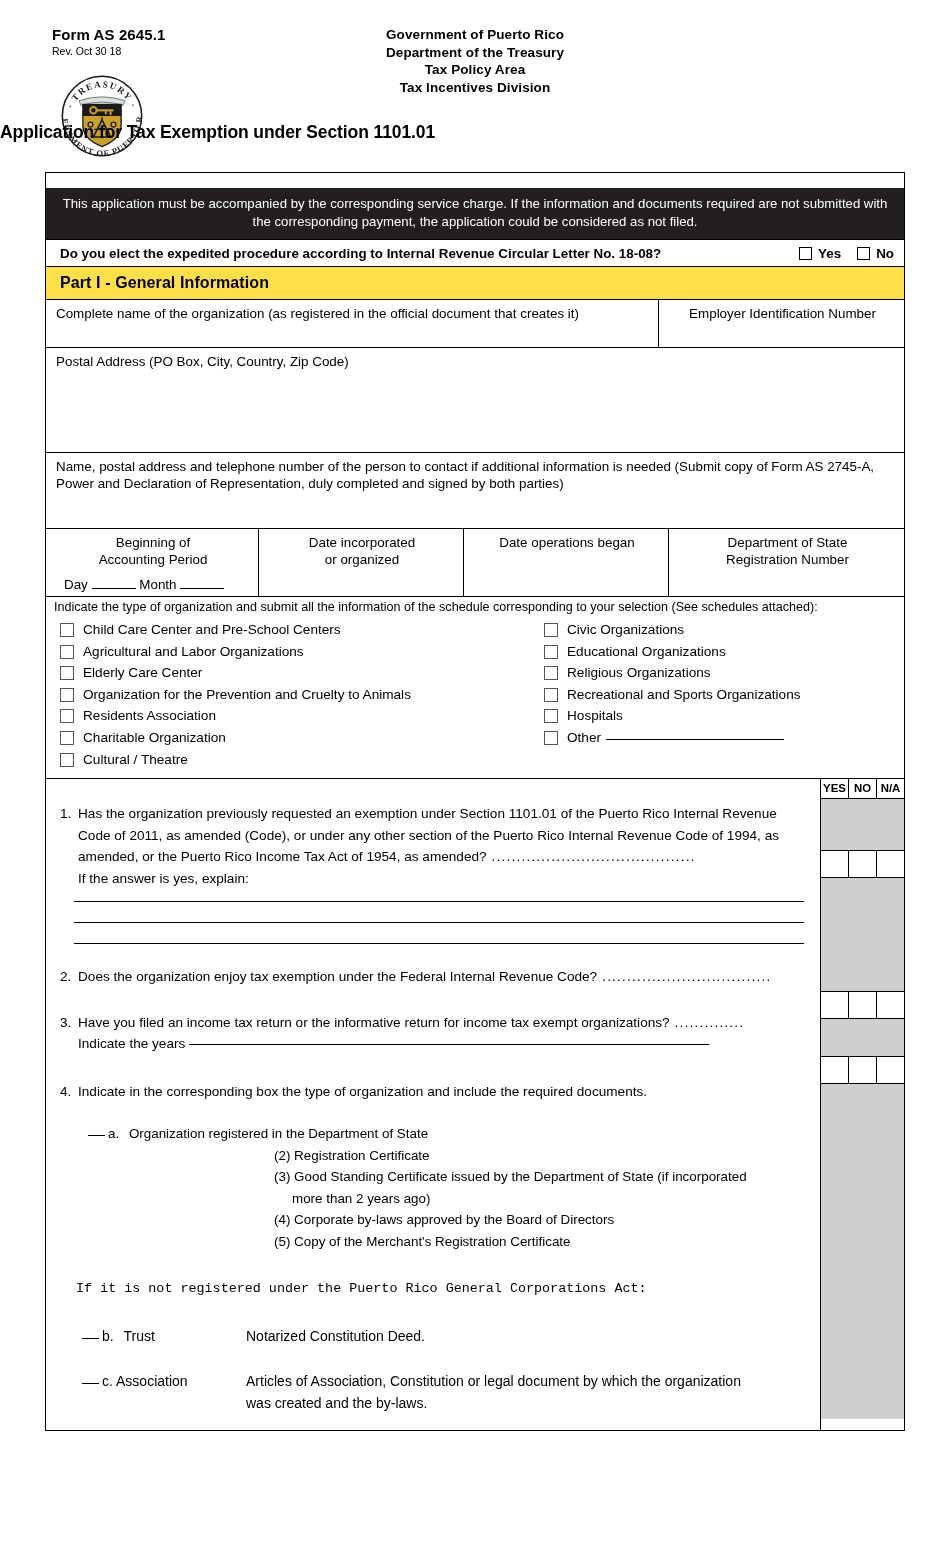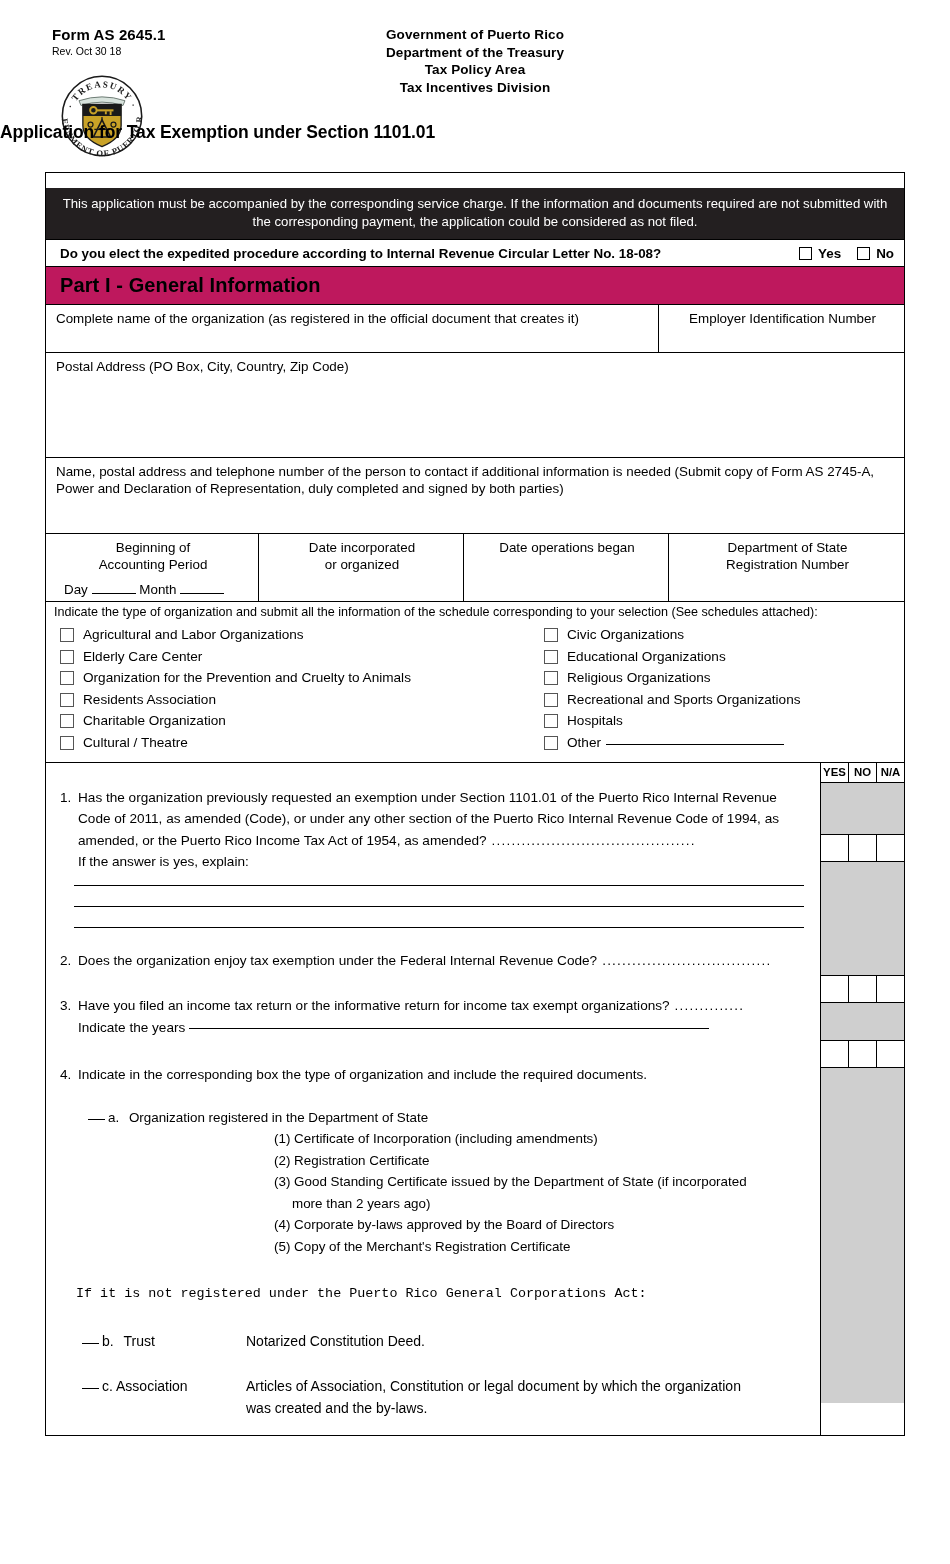--- a/index.html
+++ b/index.html
@@ -34,22 +34,22 @@
     border-top:1.5px solid #000; border-bottom:1.5px solid #000;
     display:flex; align-items:center; padding:5px 10px 5px 14px; height:28px;
     font-size:13.4px; font-weight:bold;
   }
   .expedite .q { flex:1; }
   .cb { display:inline-block; width:13px; height:13px; border:1.3px solid #000; background:#fff; vertical-align:-2px; }
   .expedite .opt { margin-left:16px; white-space:nowrap; }
   .expedite .opt span.lbl { margin-left:6px; }
 
   .parthdr {
-    background:#be185d; border-bottom:1.5px solid #000;
-    font-size:20px; font-weight:bold; padding:7px 14px 7px 14px; letter-spacing:.1px;
+    background:#fde047; border-bottom:1.5px solid #000;
+    font-size:16px; font-weight:bold; padding:7px 14px 7px 14px; letter-spacing:.1px;
   }
 
   
   .row { display:flex; border-bottom:1.2px solid #000; }
   .cell { padding:5px 8px 4px 10px; font-size:13.4px; line-height:17px; position:relative; }
   .cell + .cell { border-left:1.2px solid #000; }
 
   .r-name { height:48px; }
   .r-name .c1 { width:612px; }
   .r-name .c2 { flex:1; text-align:center; }
@@ -226,20 +226,24 @@
         <span>Registration Number</span>
       </div>
     </div>
 
     <div class="r-typeinstr">Indicate the type of organization and submit all the information of the schedule corresponding to your selection (See schedules attached):</div>
 
     <div class="typelist">
       <div class="col-l">
         <div class="ckrow">
           <span class="box"></span>
+          <span class="txt">Child Care Center and Pre-School Centers</span>
+        </div>
+        <div class="ckrow">
+          <span class="box"></span>
           <span class="txt">Agricultural and Labor Organizations</span>
         </div>
         <div class="ckrow">
           <span class="box"></span>
           <span class="txt">Elderly Care Center</span>
         </div>
         <div class="ckrow">
           <span class="box"></span>
           <span class="txt">Organization for the Prevention and Cruelty to Animals</span>
         </div>
@@ -333,21 +337,20 @@
         </div>
 
         <div style="height:21px;"></div>
 
         <div class="sub" style="padding-left:42px;">
           <span class="dash"></span><span>a.</span>
           <span style="margin-left:6px;">Organization registered in the Department of State</span>
         </div>
 
         <div class="subitems">
-          <div>(1) Certificate of Incorporation (including amendments)</div>
           <div>(2) Registration Certificate</div>
           <div>(3) Good Standing Certificate issued by the Department of State (if incorporated</div>
           <div style="padding-left:18px;">more than 2 years ago)</div>
           <div>(4) Corporate by-laws approved by the Board of Directors</div>
           <div>(5) Copy of the Merchant's Registration Certificate</div>
         </div>
 
         <div style="height:26px;"></div>
 
         <div class="sub" style="padding-left:30px;font-family:Liberation Mono, monospace;">If it is not registered under the Puerto Rico General Corporations Act:</div>

